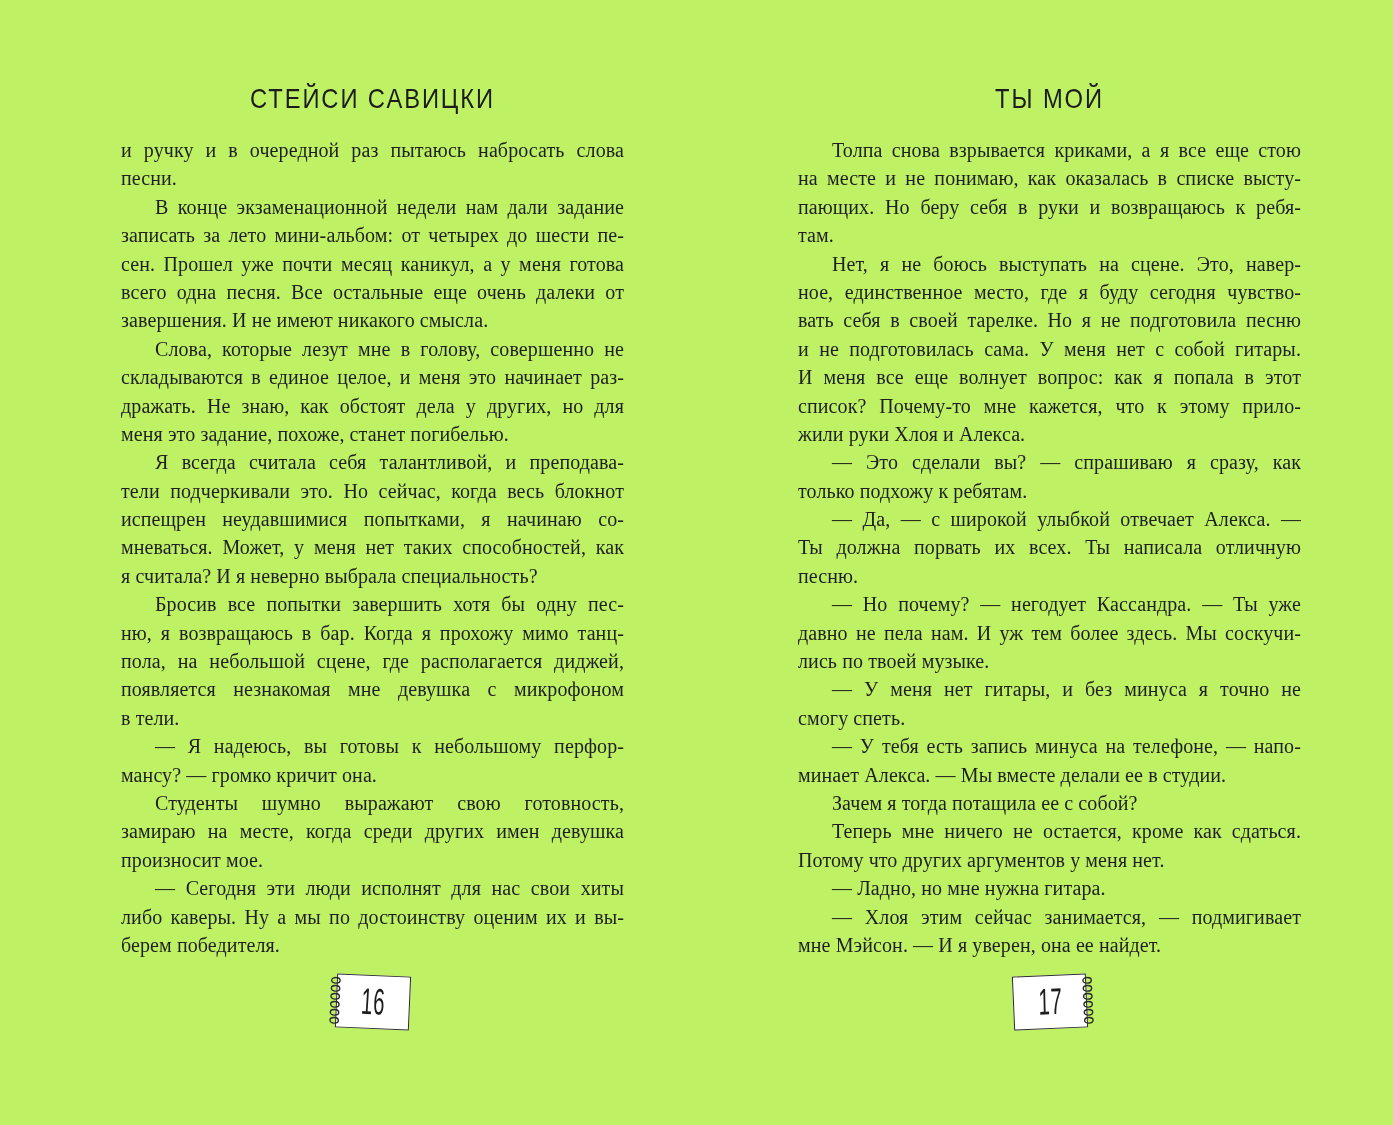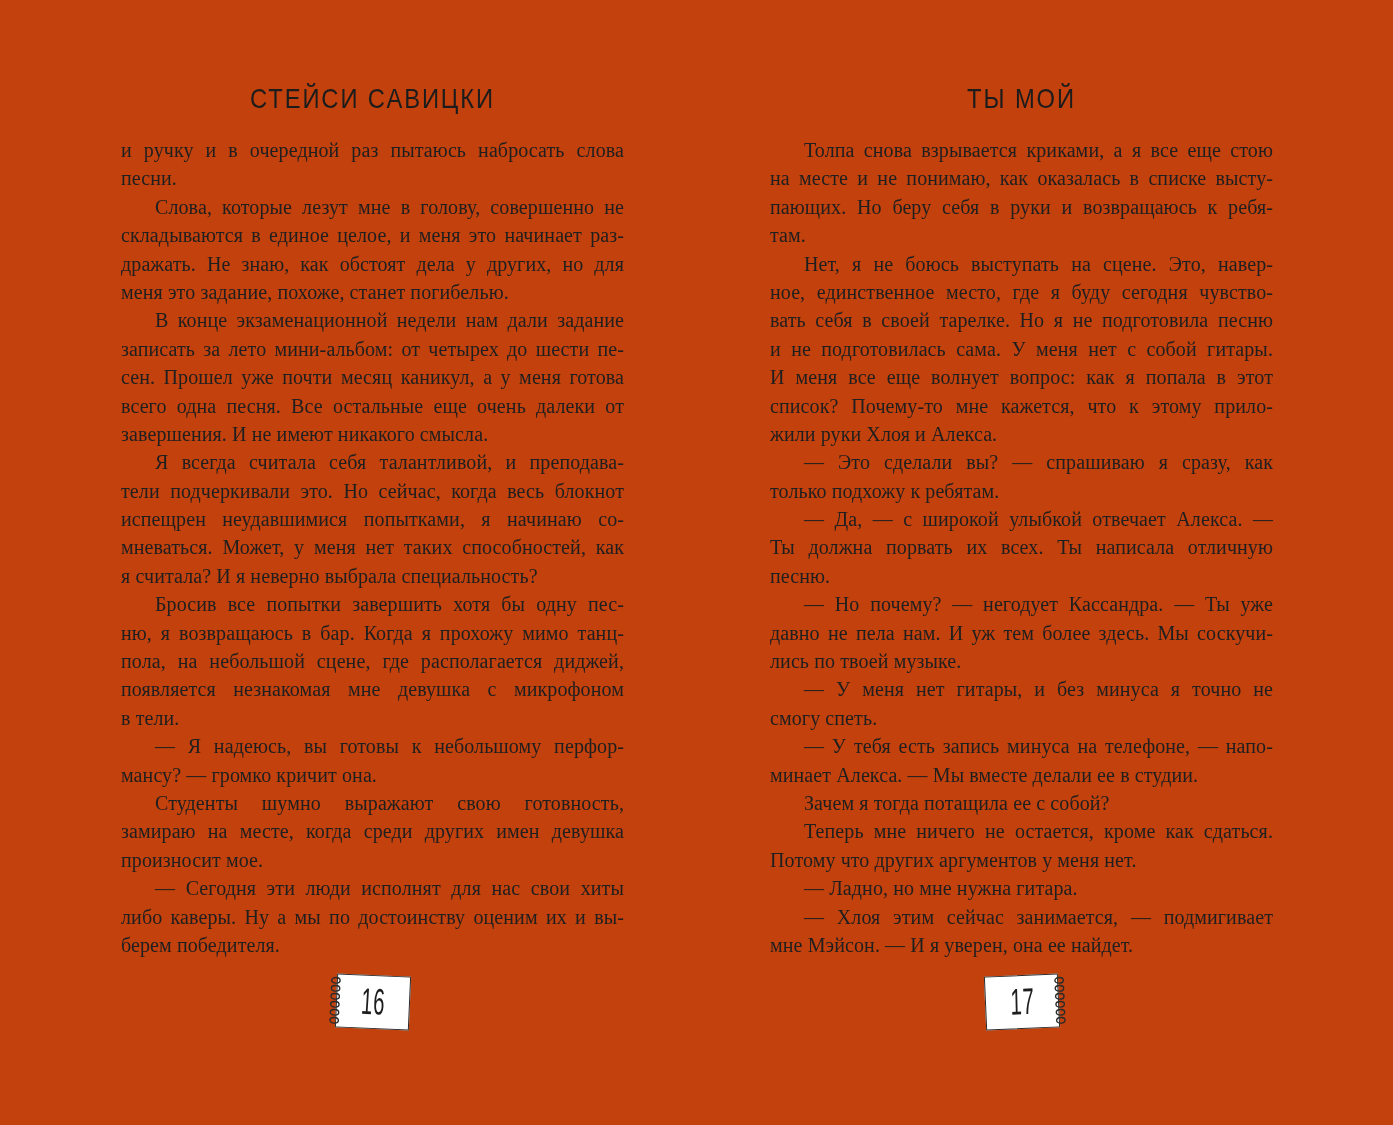--- a/index.html
+++ b/index.html
@@ -4,25 +4,25 @@
 <style>
   html, body { margin: 0; padding: 0; }
   body {
     width: 1393px; height: 1125px;
     background: #ffffff;
     font-family: "Liberation Serif", serif;
     color: #1f1f1f;
     overflow: hidden;
     position: relative;
   }
-  .book { position: absolute; inset: 0; background: #c2410c; }
+  .book { position: absolute; inset: 0; background: #bef264; }
 
   .page { position: absolute; top: 82px; width: 503px; }
   .page-left  { left: 121px; }
-  .page-right { left: 770px; }
+  .page-right { left: 798px; }
 
   .running-header {
     margin: 0; padding: 0;
     text-align: center;
     font-family: "Liberation Sans", sans-serif;
     font-weight: 400;
     font-size: 25px;
     letter-spacing: 2px;
     color: #1c1c1c;
     transform: scale(0.95, 1.12);
@@ -80,31 +80,31 @@
 <div class="book">
 
   <section class="page page-left">
     <h1 class="running-header">СТЕЙСИ САВИЦКИ</h1>
     <div class="page-body">
         <div class="para">
           <div class="line">и ручку и в очередной раз пытаюсь набросать слова</div>
           <div class="line last">песни.</div>
         </div>
         <div class="para">
-          <div class="line indent">Слова, которые лезут мне в голову, совершенно не</div>
-          <div class="line">складываются в единое целое, и меня это начинает раз-</div>
-          <div class="line">дражать. Не знаю, как обстоят дела у других, но для</div>
-          <div class="line last">меня это задание, похоже, станет погибелью.</div>
-        </div>
-        <div class="para">
           <div class="line indent">В конце экзаменационной недели нам дали задание</div>
           <div class="line">записать за лето мини-альбом: от четырех до шести пе-</div>
           <div class="line">сен. Прошел уже почти месяц каникул, а у меня готова</div>
           <div class="line">всего одна песня. Все остальные еще очень далеки от</div>
           <div class="line last">завершения. И не имеют никакого смысла.</div>
+        </div>
+        <div class="para">
+          <div class="line indent">Слова, которые лезут мне в голову, совершенно не</div>
+          <div class="line">складываются в единое целое, и меня это начинает раз-</div>
+          <div class="line">дражать. Не знаю, как обстоят дела у других, но для</div>
+          <div class="line last">меня это задание, похоже, станет погибелью.</div>
         </div>
         <div class="para">
           <div class="line indent">Я всегда считала себя талантливой, и преподава-</div>
           <div class="line">тели подчеркивали это. Но сейчас, когда весь блокнот</div>
           <div class="line">испещрен неудавшимися попытками, я начинаю со-</div>
           <div class="line">мневаться. Может, у меня нет таких способностей, как</div>
           <div class="line last">я считала? И я неверно выбрала специальность?</div>
         </div>
         <div class="para">
           <div class="line indent">Бросив все попытки завершить хотя бы одну пес-</div>

